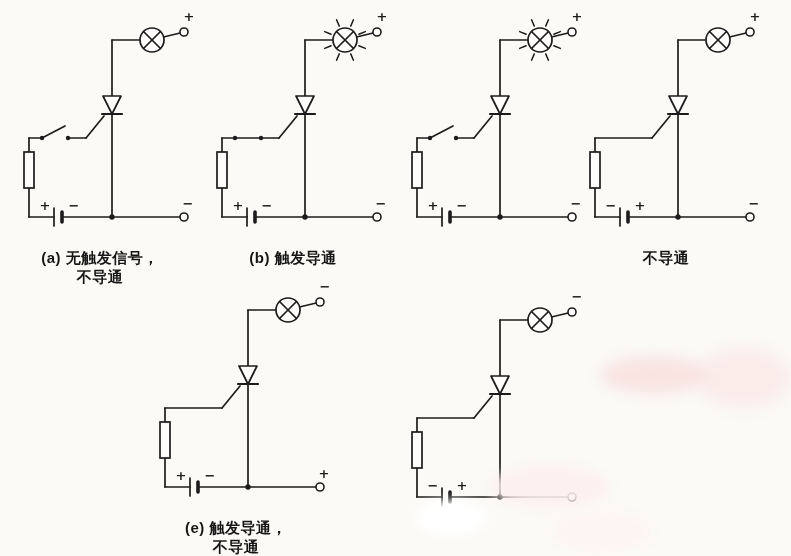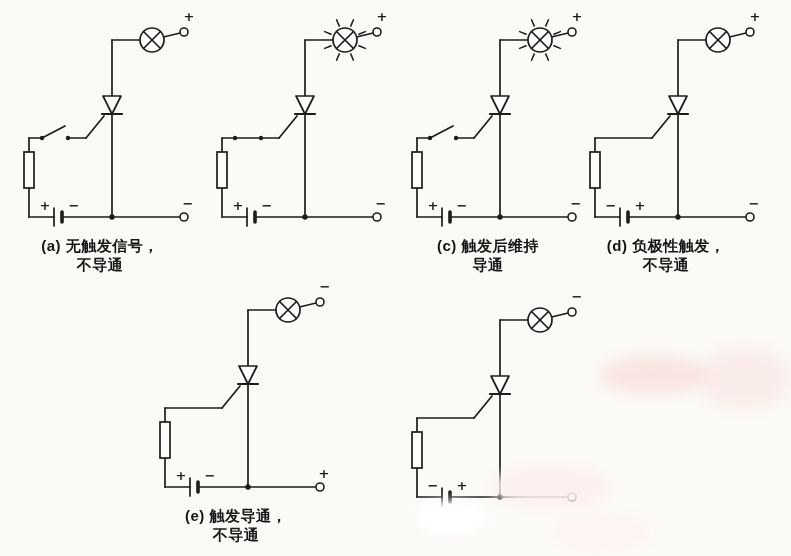--- a/index.html
+++ b/index.html
@@ -4,21 +4,21 @@
 <style>
   html,body{margin:0;padding:0;background:#e9e9e9;}
   #canvas{
     position:relative;width:791px;height:556px;background:#fbfaf7;
     overflow:hidden;font-family:"Liberation Sans","DejaVu Sans",sans-serif;
   }
   .circuit{position:absolute;width:192px;}
   .schematic{display:block;}
   .schematic text{font-family:"DejaVu Sans",sans-serif;font-weight:bold;}
   .caption{
-    text-align:center;font-size:15px;font-weight:bold;
+    margin-top:12px;text-align:center;font-size:15px;font-weight:bold;
     color:#161616;line-height:19px;letter-spacing:0.5px;
   }
   .cap-line{min-height:0;}
   .smudge{position:absolute;border-radius:50%;pointer-events:none;}
 </style>
 </head>
 <body>
 
 <div id="canvas">
 
@@ -129,20 +129,24 @@
         <circle cx="108" cy="213" r="2.7" fill="#1c1c1c"></circle>
         <g>
           <circle cx="180" cy="28" r="4" fill="#fffdfb" stroke="#1c1c1c" stroke-width="1.6"></circle>
           <text x="185" y="17" text-anchor="middle" font-size="13" fill="#1c1c1c">+</text>
         </g>
         <g>
           <circle cx="180" cy="213" r="4" fill="#fffdfb" stroke="#1c1c1c" stroke-width="1.6"></circle>
           <text x="184" y="204" text-anchor="middle" font-size="13" fill="#1c1c1c">−</text>
         </g>
       </svg>
+    <div class="caption">
+      <div class="cap-line">(b) 触发导通</div>
+      <div class="cap-line"></div>
+    </div>
   </div>
 
   <div class="circuit" style="left:392px;top:4px;">
     <svg class="schematic" width="192" height="232" viewBox="0 0 192 232">
         <g>
           <line x1="159.5" y1="33" x2="176.2" y2="29" stroke="#1c1c1c" stroke-width="1.7" stroke-linecap="round"></line>
           <line x1="136" y1="36" x2="108" y2="36" stroke="#1c1c1c" stroke-width="1.7" stroke-linecap="round"></line>
           <line x1="108" y1="36" x2="108" y2="92" stroke="#1c1c1c" stroke-width="1.7" stroke-linecap="round"></line>
           <line x1="108" y1="110" x2="108" y2="213" stroke="#1c1c1c" stroke-width="1.7" stroke-linecap="round"></line>
           <line x1="25" y1="134" x2="25" y2="148" stroke="#1c1c1c" stroke-width="1.7" stroke-linecap="round"></line>
@@ -190,24 +194,20 @@
         <circle cx="108" cy="213" r="2.7" fill="#1c1c1c"></circle>
         <g>
           <circle cx="180" cy="28" r="4" fill="#fffdfb" stroke="#1c1c1c" stroke-width="1.6"></circle>
           <text x="185" y="17" text-anchor="middle" font-size="13" fill="#1c1c1c">+</text>
         </g>
         <g>
           <circle cx="180" cy="213" r="4" fill="#fffdfb" stroke="#1c1c1c" stroke-width="1.6"></circle>
           <text x="184" y="204" text-anchor="middle" font-size="13" fill="#1c1c1c">−</text>
         </g>
       </svg>
-    <div class="caption">
-      <div class="cap-line">(c) 触发后维持</div>
-      <div class="cap-line">导通</div>
-    </div>
   </div>
 
   <div class="circuit" style="left:570px;top:4px;">
     <svg class="schematic" width="192" height="232" viewBox="0 0 192 232">
         <g>
           <line x1="159.5" y1="33" x2="176.2" y2="29" stroke="#1c1c1c" stroke-width="1.7" stroke-linecap="round"></line>
           <line x1="136" y1="36" x2="108" y2="36" stroke="#1c1c1c" stroke-width="1.7" stroke-linecap="round"></line>
           <line x1="108" y1="36" x2="108" y2="92" stroke="#1c1c1c" stroke-width="1.7" stroke-linecap="round"></line>
           <line x1="108" y1="110" x2="108" y2="213" stroke="#1c1c1c" stroke-width="1.7" stroke-linecap="round"></line>
           <line x1="25" y1="134" x2="25" y2="148" stroke="#1c1c1c" stroke-width="1.7" stroke-linecap="round"></line>
@@ -240,21 +240,20 @@
         <g>
           <circle cx="180" cy="28" r="4" fill="#fffdfb" stroke="#1c1c1c" stroke-width="1.6"></circle>
           <text x="185" y="17" text-anchor="middle" font-size="13" fill="#1c1c1c">+</text>
         </g>
         <g>
           <circle cx="180" cy="213" r="4" fill="#fffdfb" stroke="#1c1c1c" stroke-width="1.6"></circle>
           <text x="184" y="204" text-anchor="middle" font-size="13" fill="#1c1c1c">−</text>
         </g>
       </svg>
     <div class="caption">
-      <div class="cap-line">(d) 负极性触发，</div>
       <div class="cap-line">不导通</div>
     </div>
   </div>
 
   <div class="circuit" style="left:140px;top:274px;">
     <svg class="schematic" width="192" height="232" viewBox="0 0 192 232">
         <g>
           <line x1="159.5" y1="33" x2="176.2" y2="29" stroke="#1c1c1c" stroke-width="1.7" stroke-linecap="round"></line>
           <line x1="136" y1="36" x2="108" y2="36" stroke="#1c1c1c" stroke-width="1.7" stroke-linecap="round"></line>
           <line x1="108" y1="36" x2="108" y2="92" stroke="#1c1c1c" stroke-width="1.7" stroke-linecap="round"></line>

